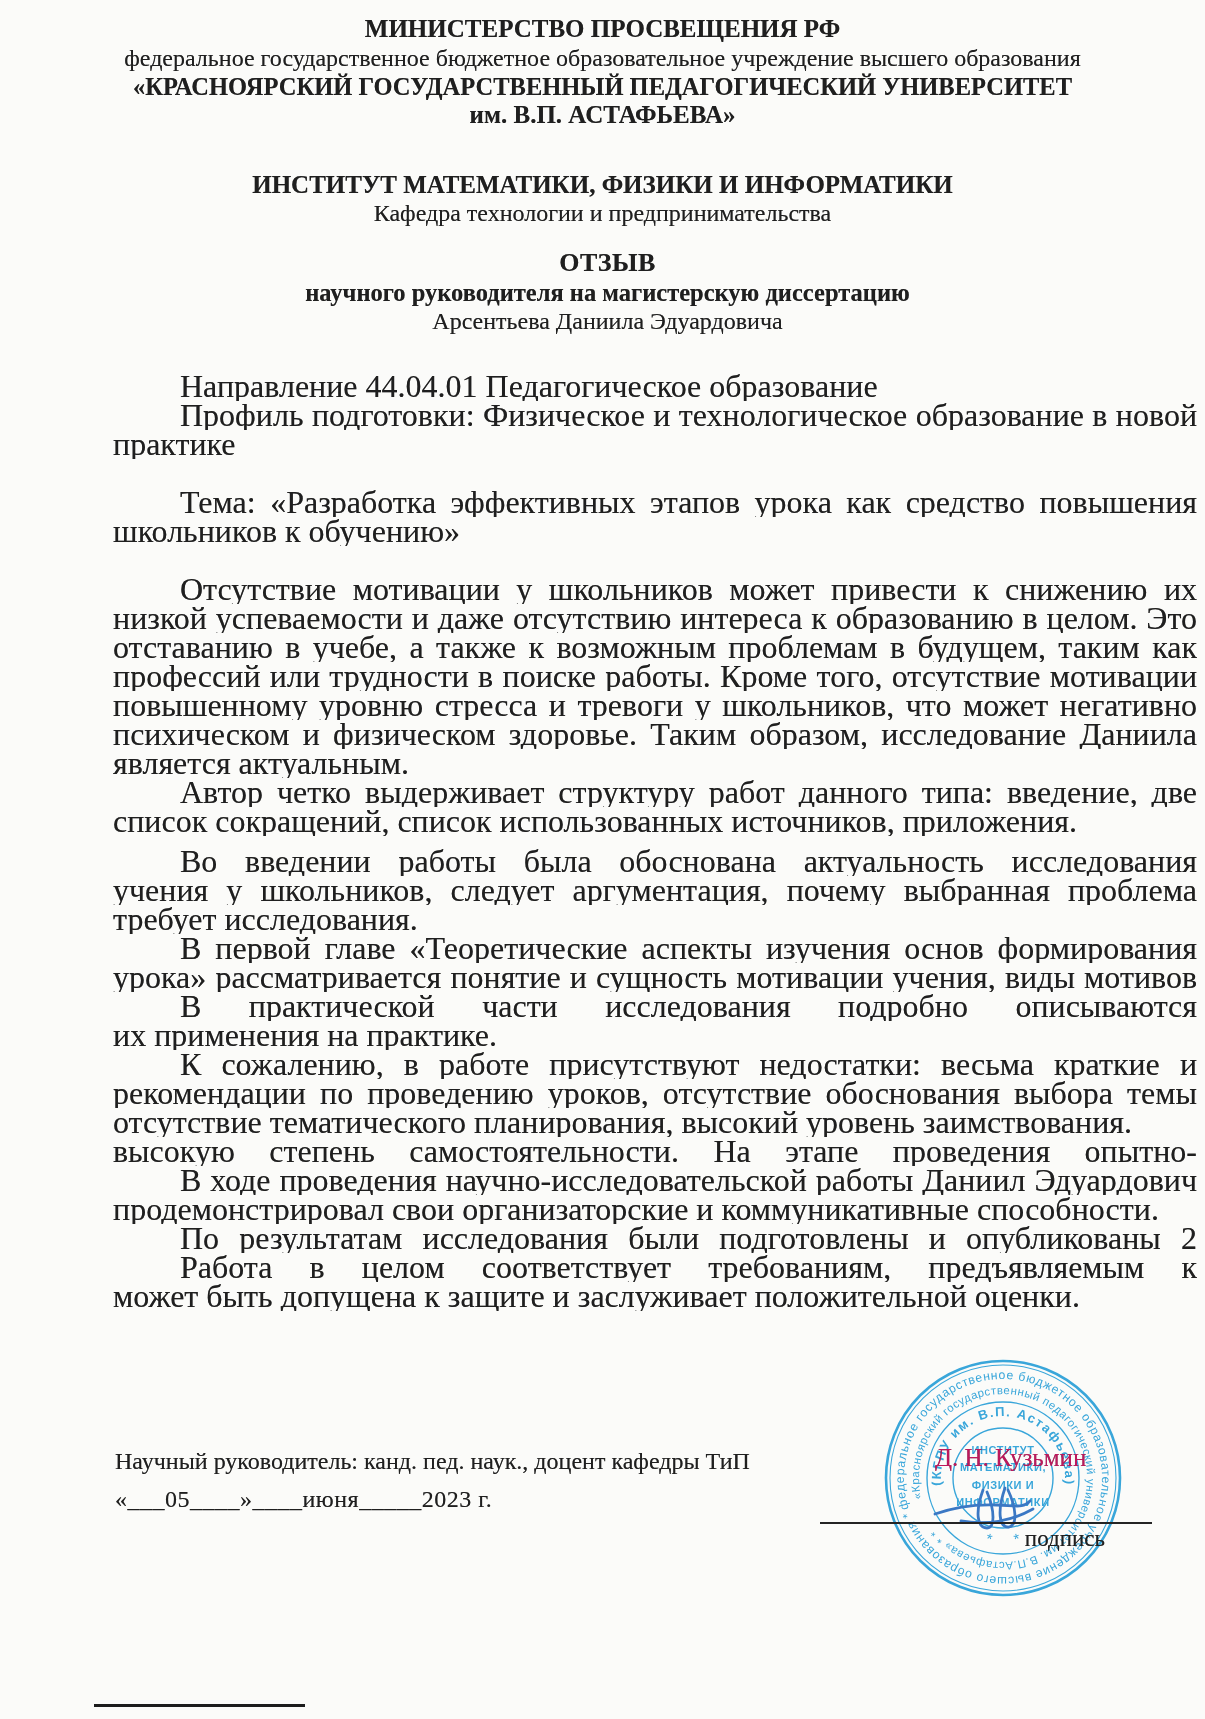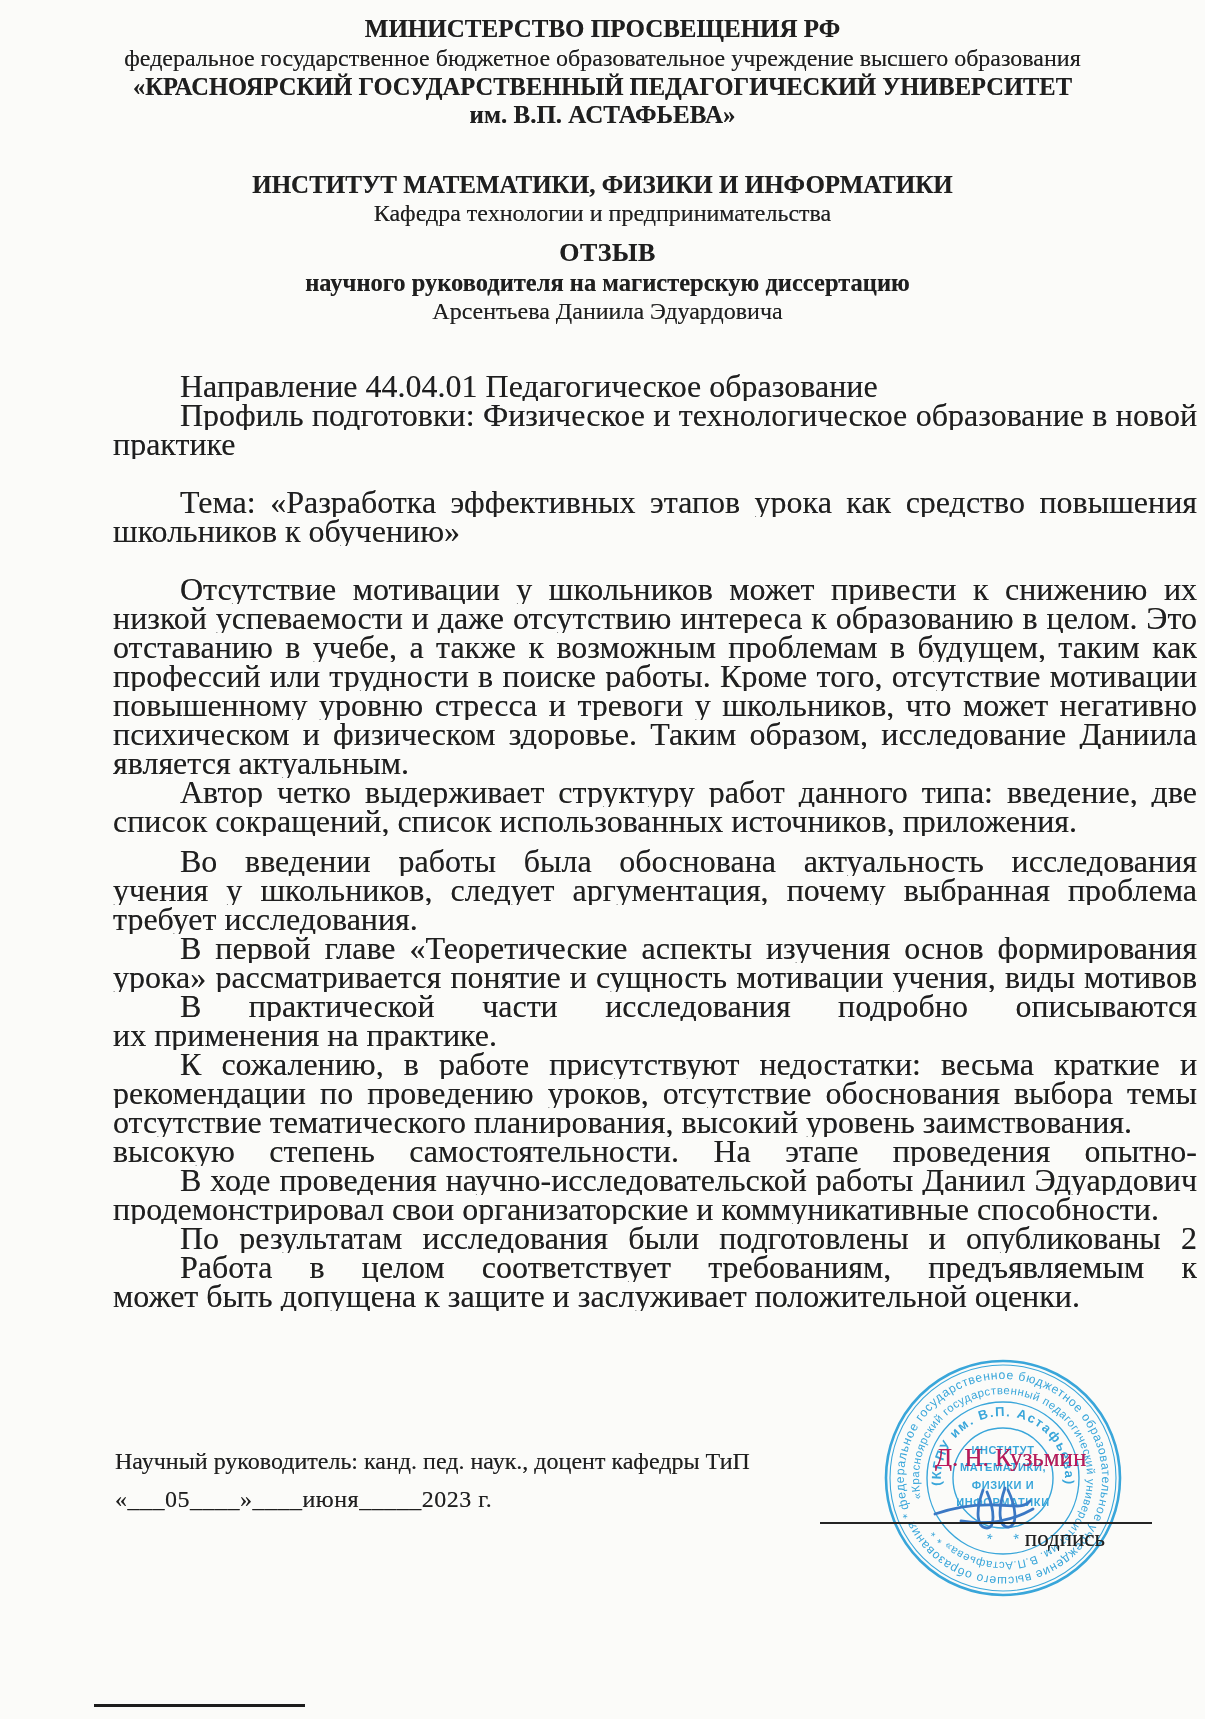--- a/index.html
+++ b/index.html
@@ -14,21 +14,21 @@
   }
   
   #letterhead{position:absolute;top:14px;left:0;right:0;text-align:center;}
   .h-ministry   {font-size:25px;font-weight:bold;line-height:30px;}
   .h-fgbou      {font-size:24px;line-height:29px;}
   .h-univ1      {font-size:24.5px;font-weight:bold;line-height:28px;}
   .h-univ2      {font-size:25px;font-weight:bold;line-height:28px;}
   .h-institute  {font-size:25px;font-weight:bold;line-height:29px;margin-top:41px;}
   .h-chair      {font-size:24px;line-height:28px;}
   
-  #doc-title{position:absolute;top:238px;left:0;right:0;text-align:center;margin-left:10px;}
+  #doc-title{position:absolute;top:248px;left:0;right:0;text-align:center;margin-left:10px;}
   .t-main {font-size:26px;font-weight:bold;line-height:30px;letter-spacing:.5px;}
   .t-sub  {font-size:24.5px;font-weight:bold;line-height:29px;}
   .t-auth {font-size:24px;line-height:29px;}
   
   #flow{
     position:absolute;top:372px;left:113px;width:1084px;
     font-size:32px;line-height:29px;
   }
   .line{
     height:29px;overflow:hidden;

